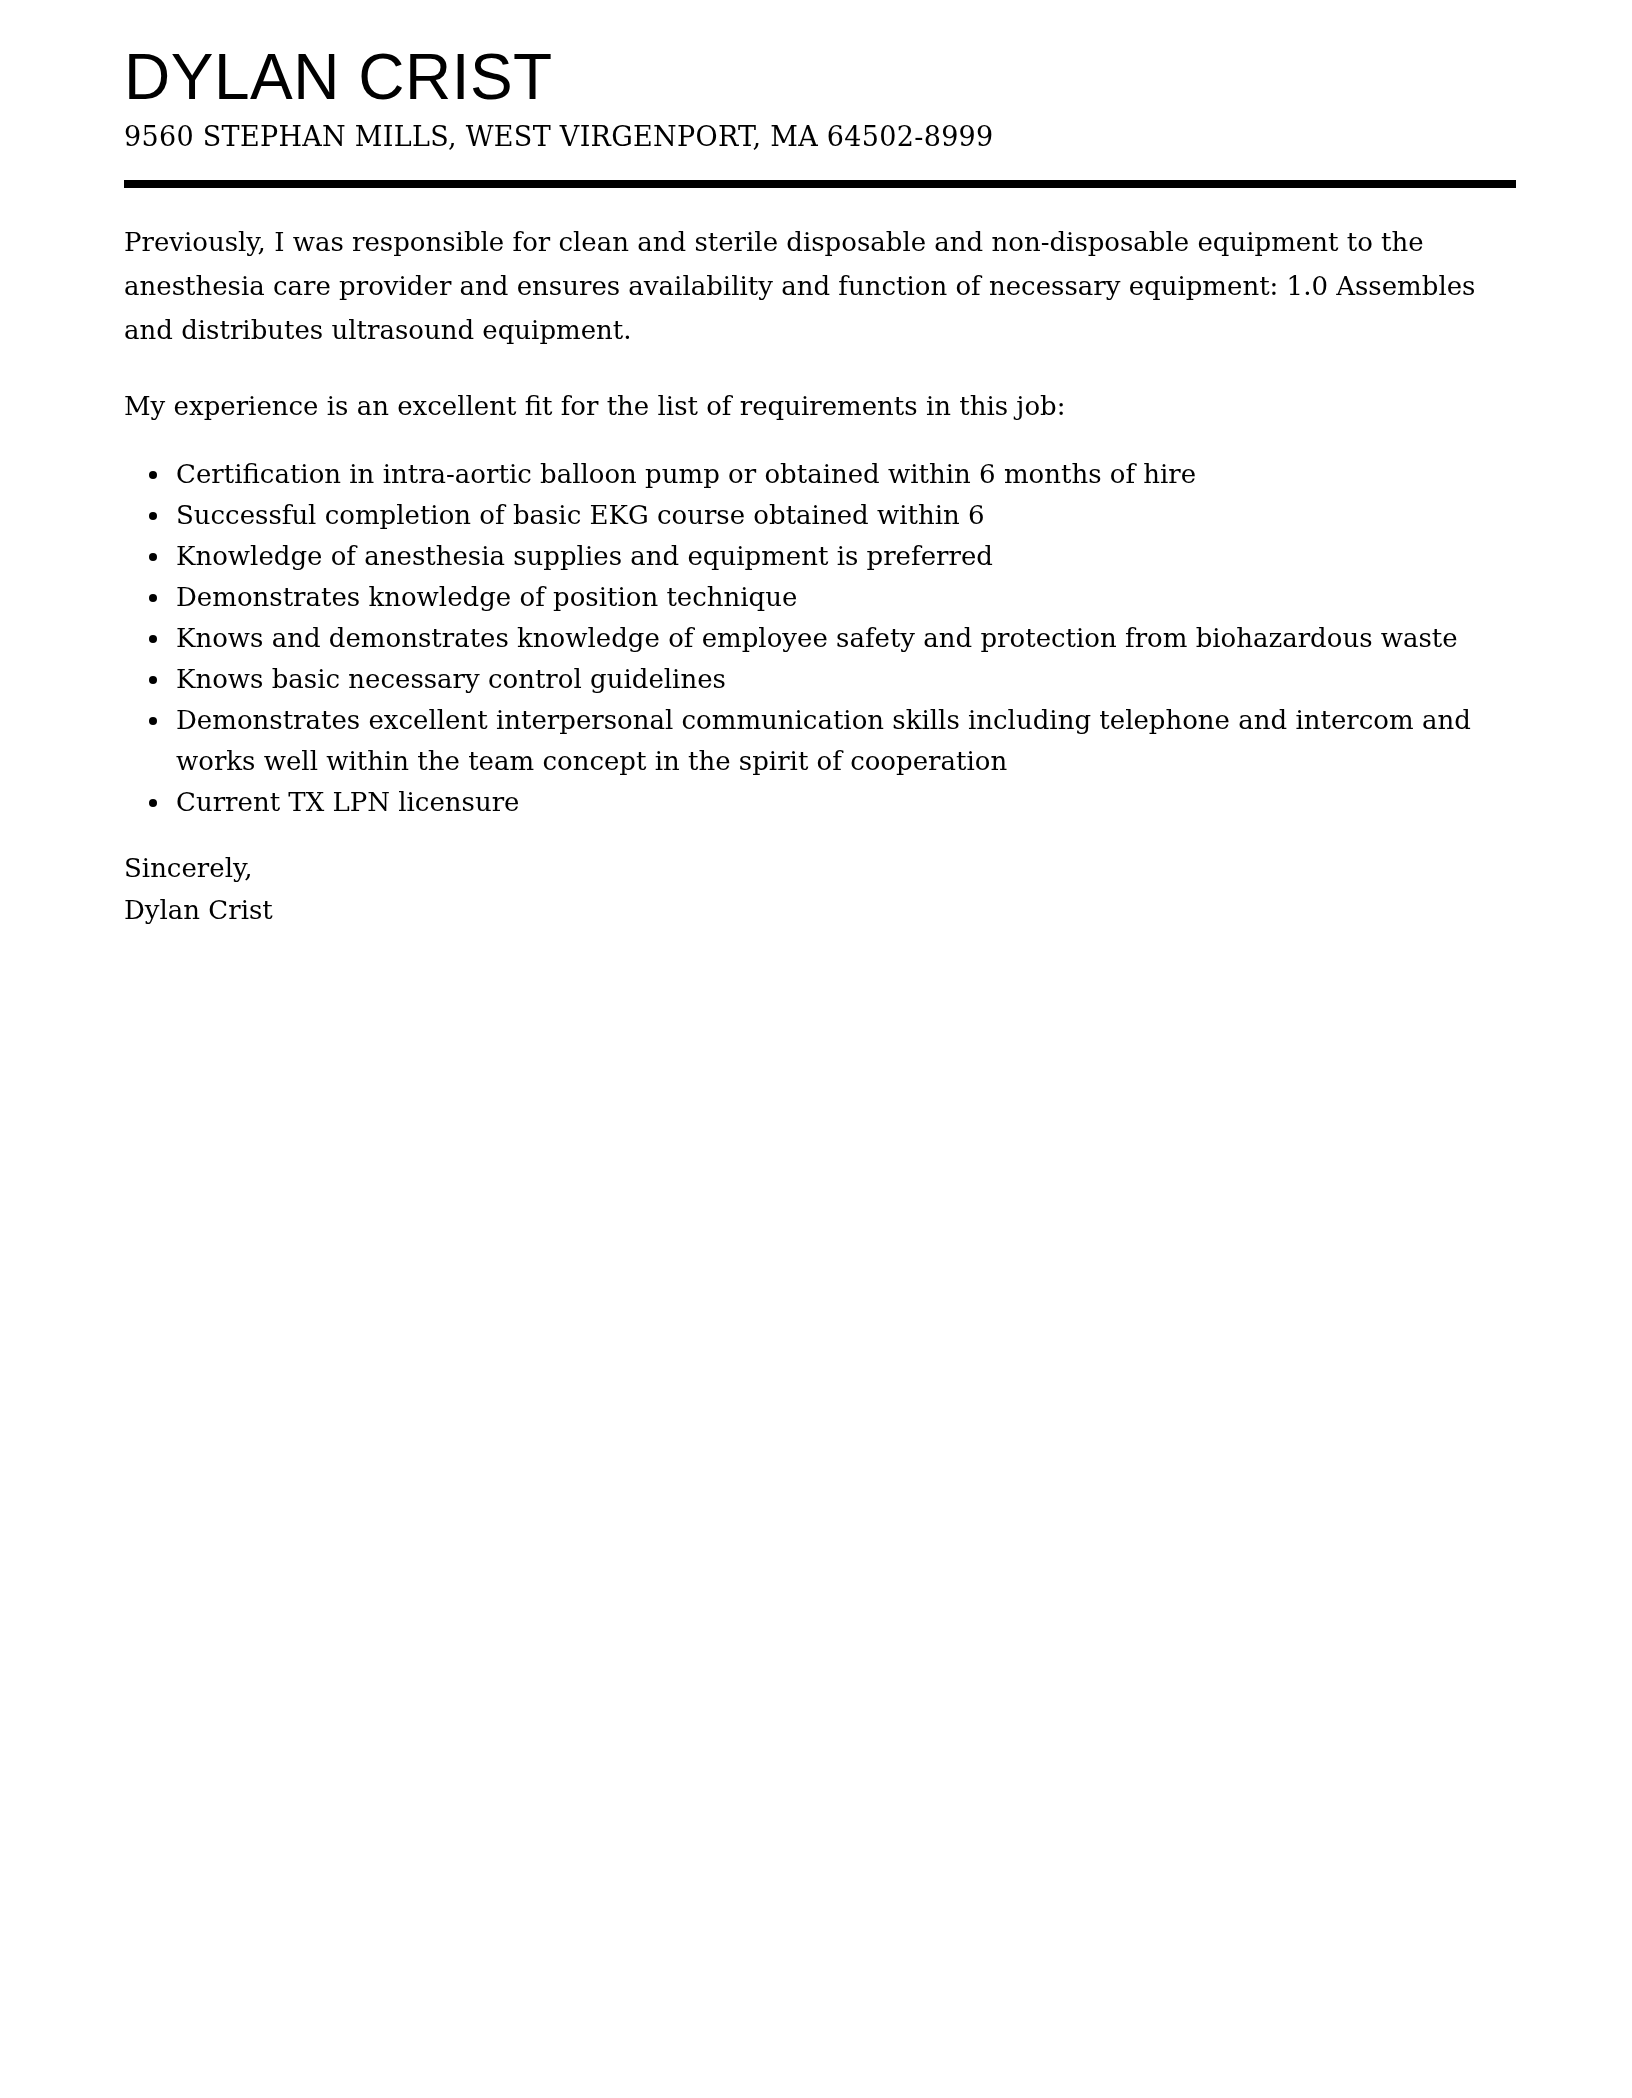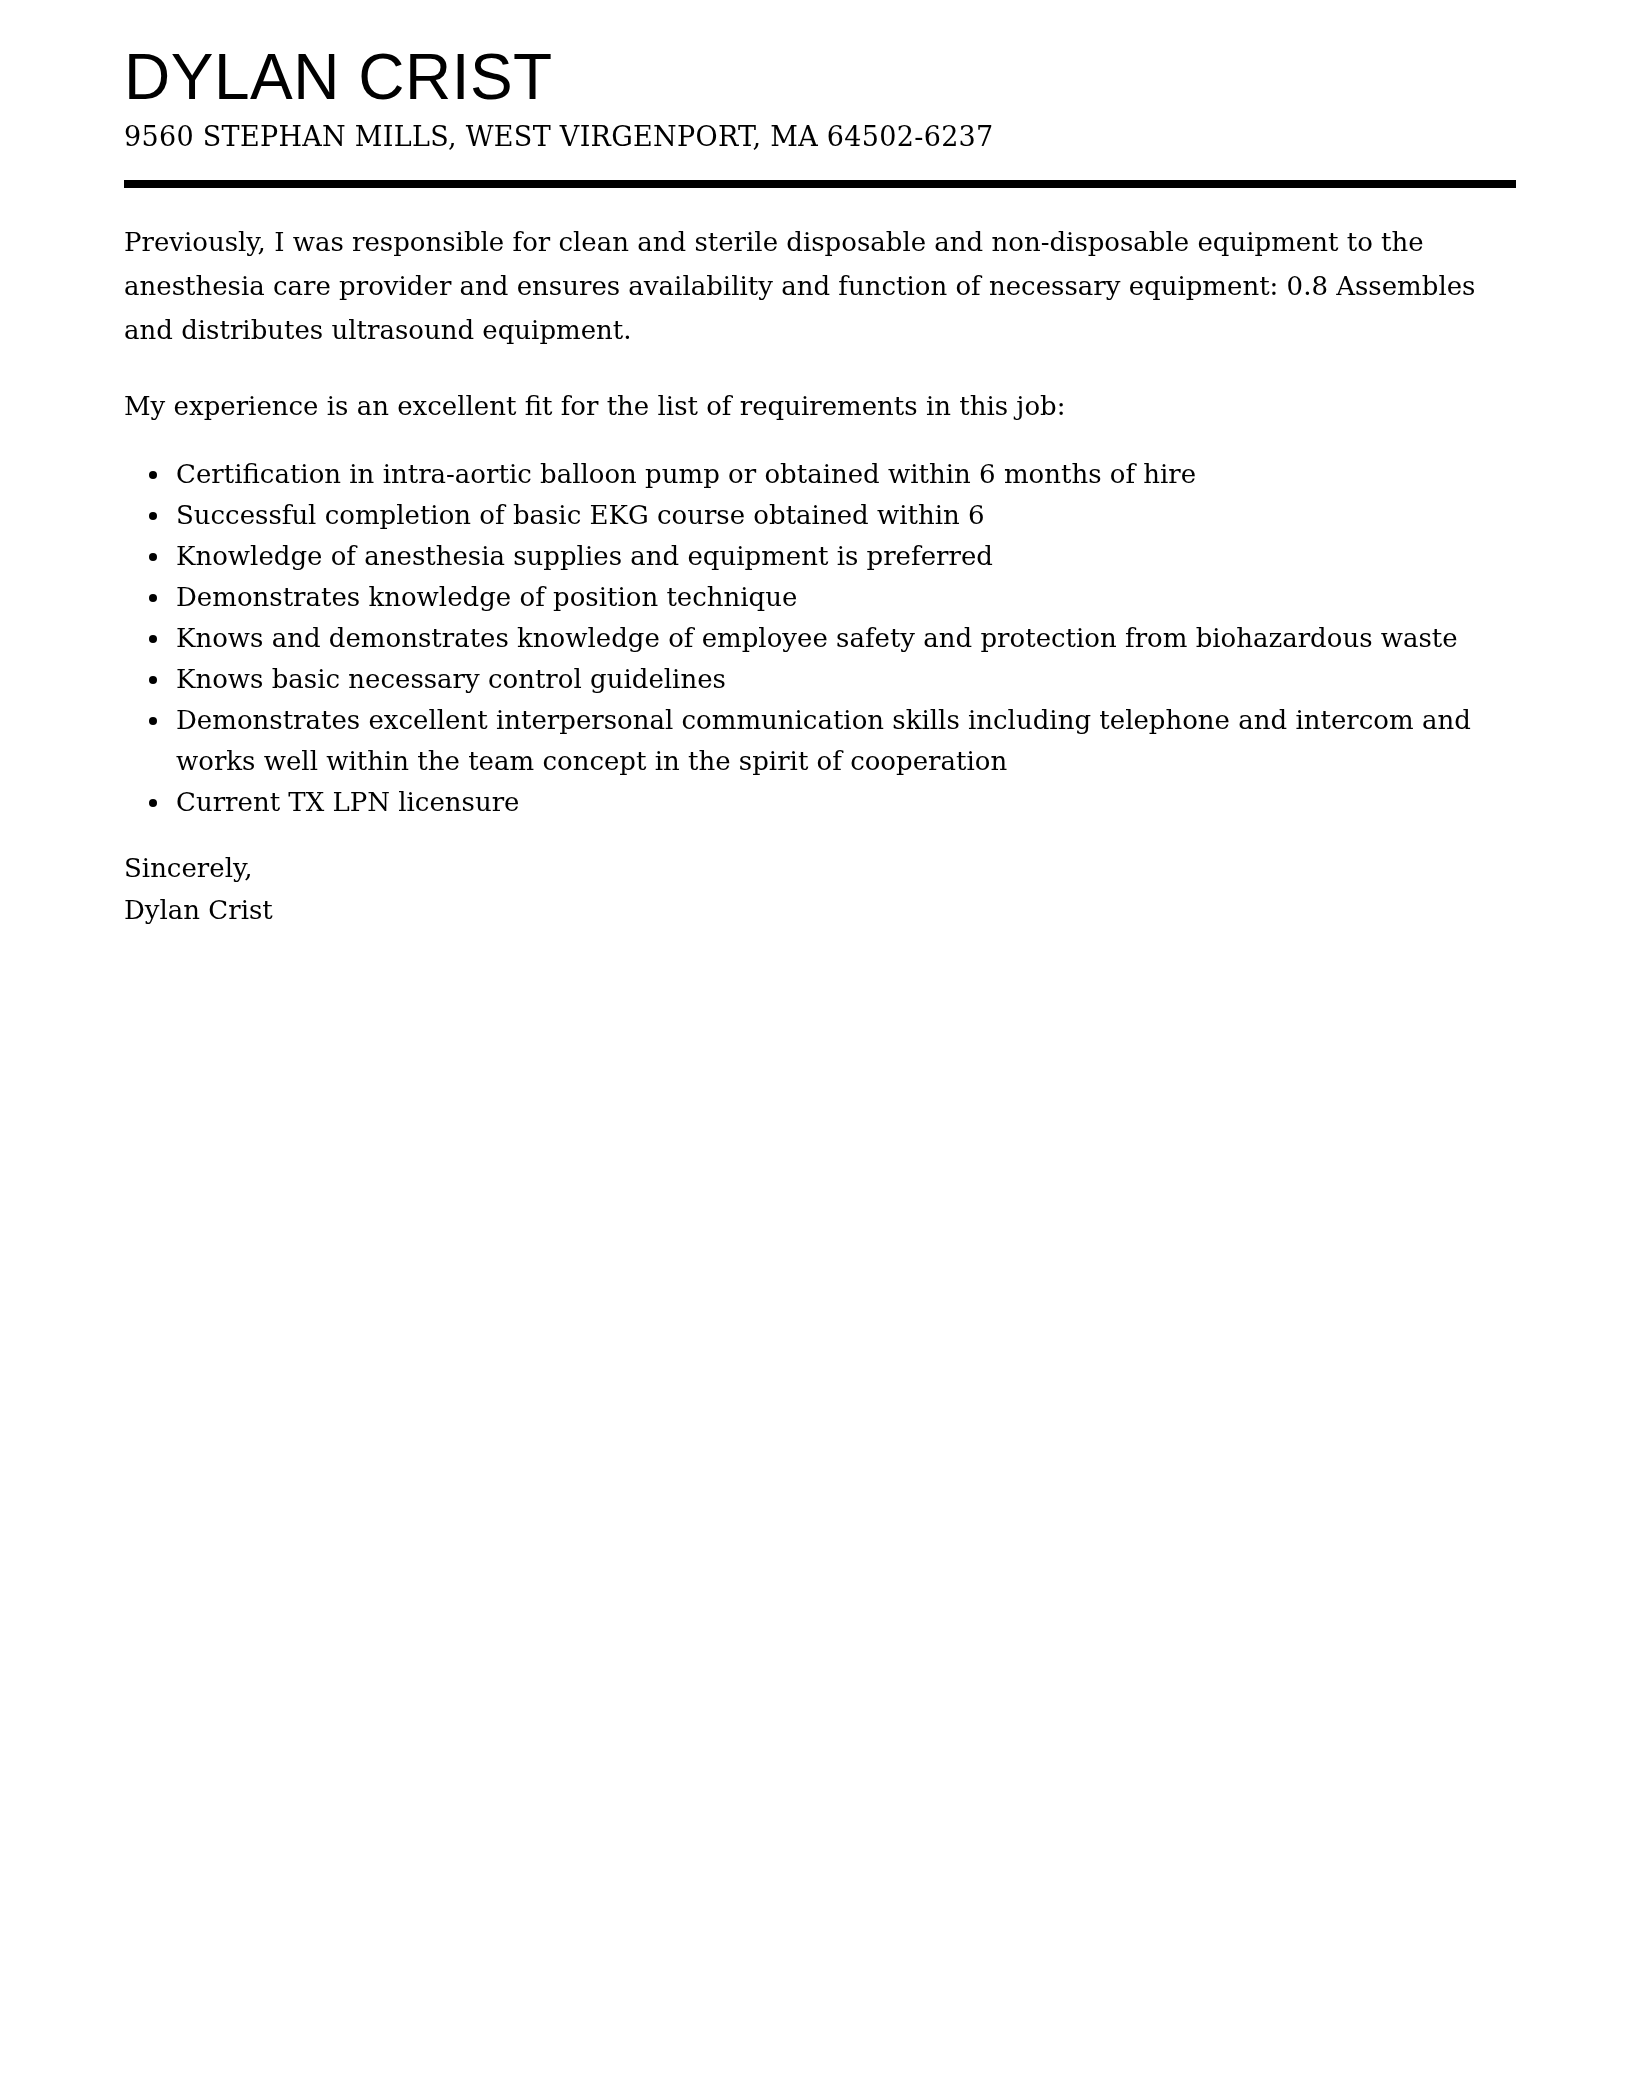--- a/index.html
+++ b/index.html
@@ -78,29 +78,29 @@
   }
   .signoff, .signature { margin: 0; }
 </style>
 </head>
 <body>
 
 <div class="page">
 
   <header class="letterhead">
     <h1 class="applicant-name">DYLAN CRIST</h1>
-    <p class="applicant-address">9560 STEPHAN MILLS, WEST VIRGENPORT, MA 64502-6237</p>
+    <p class="applicant-address">9560 STEPHAN MILLS, WEST VIRGENPORT, MA 64502-8999</p>
     <hr class="divider-rule">
   </header>
 
   <main class="letter">
 
 
 
-    <p class="para">Previously, I was responsible for clean and sterile disposable and non-disposable equipment to the anesthesia care provider and ensures availability and function of necessary equipment: 0.8 Assembles and distributes ultrasound equipment.</p>
+    <p class="para">Previously, I was responsible for clean and sterile disposable and non-disposable equipment to the anesthesia care provider and ensures availability and function of necessary equipment: 1.0 Assembles and distributes ultrasound equipment.</p>
 
     <p class="para">My experience is an excellent fit for the list of requirements in this job:</p>
 
     <ul class="requirements">
       <li>Certification in intra-aortic balloon pump or obtained within 6 months of hire</li>
       <li>Successful completion of basic EKG course obtained within 6</li>
       <li>Knowledge of anesthesia supplies and equipment is preferred</li>
       <li>Demonstrates knowledge of position technique</li>
       <li>Knows and demonstrates knowledge of employee safety and protection from biohazardous waste</li>
       <li>Knows basic necessary control guidelines</li>

